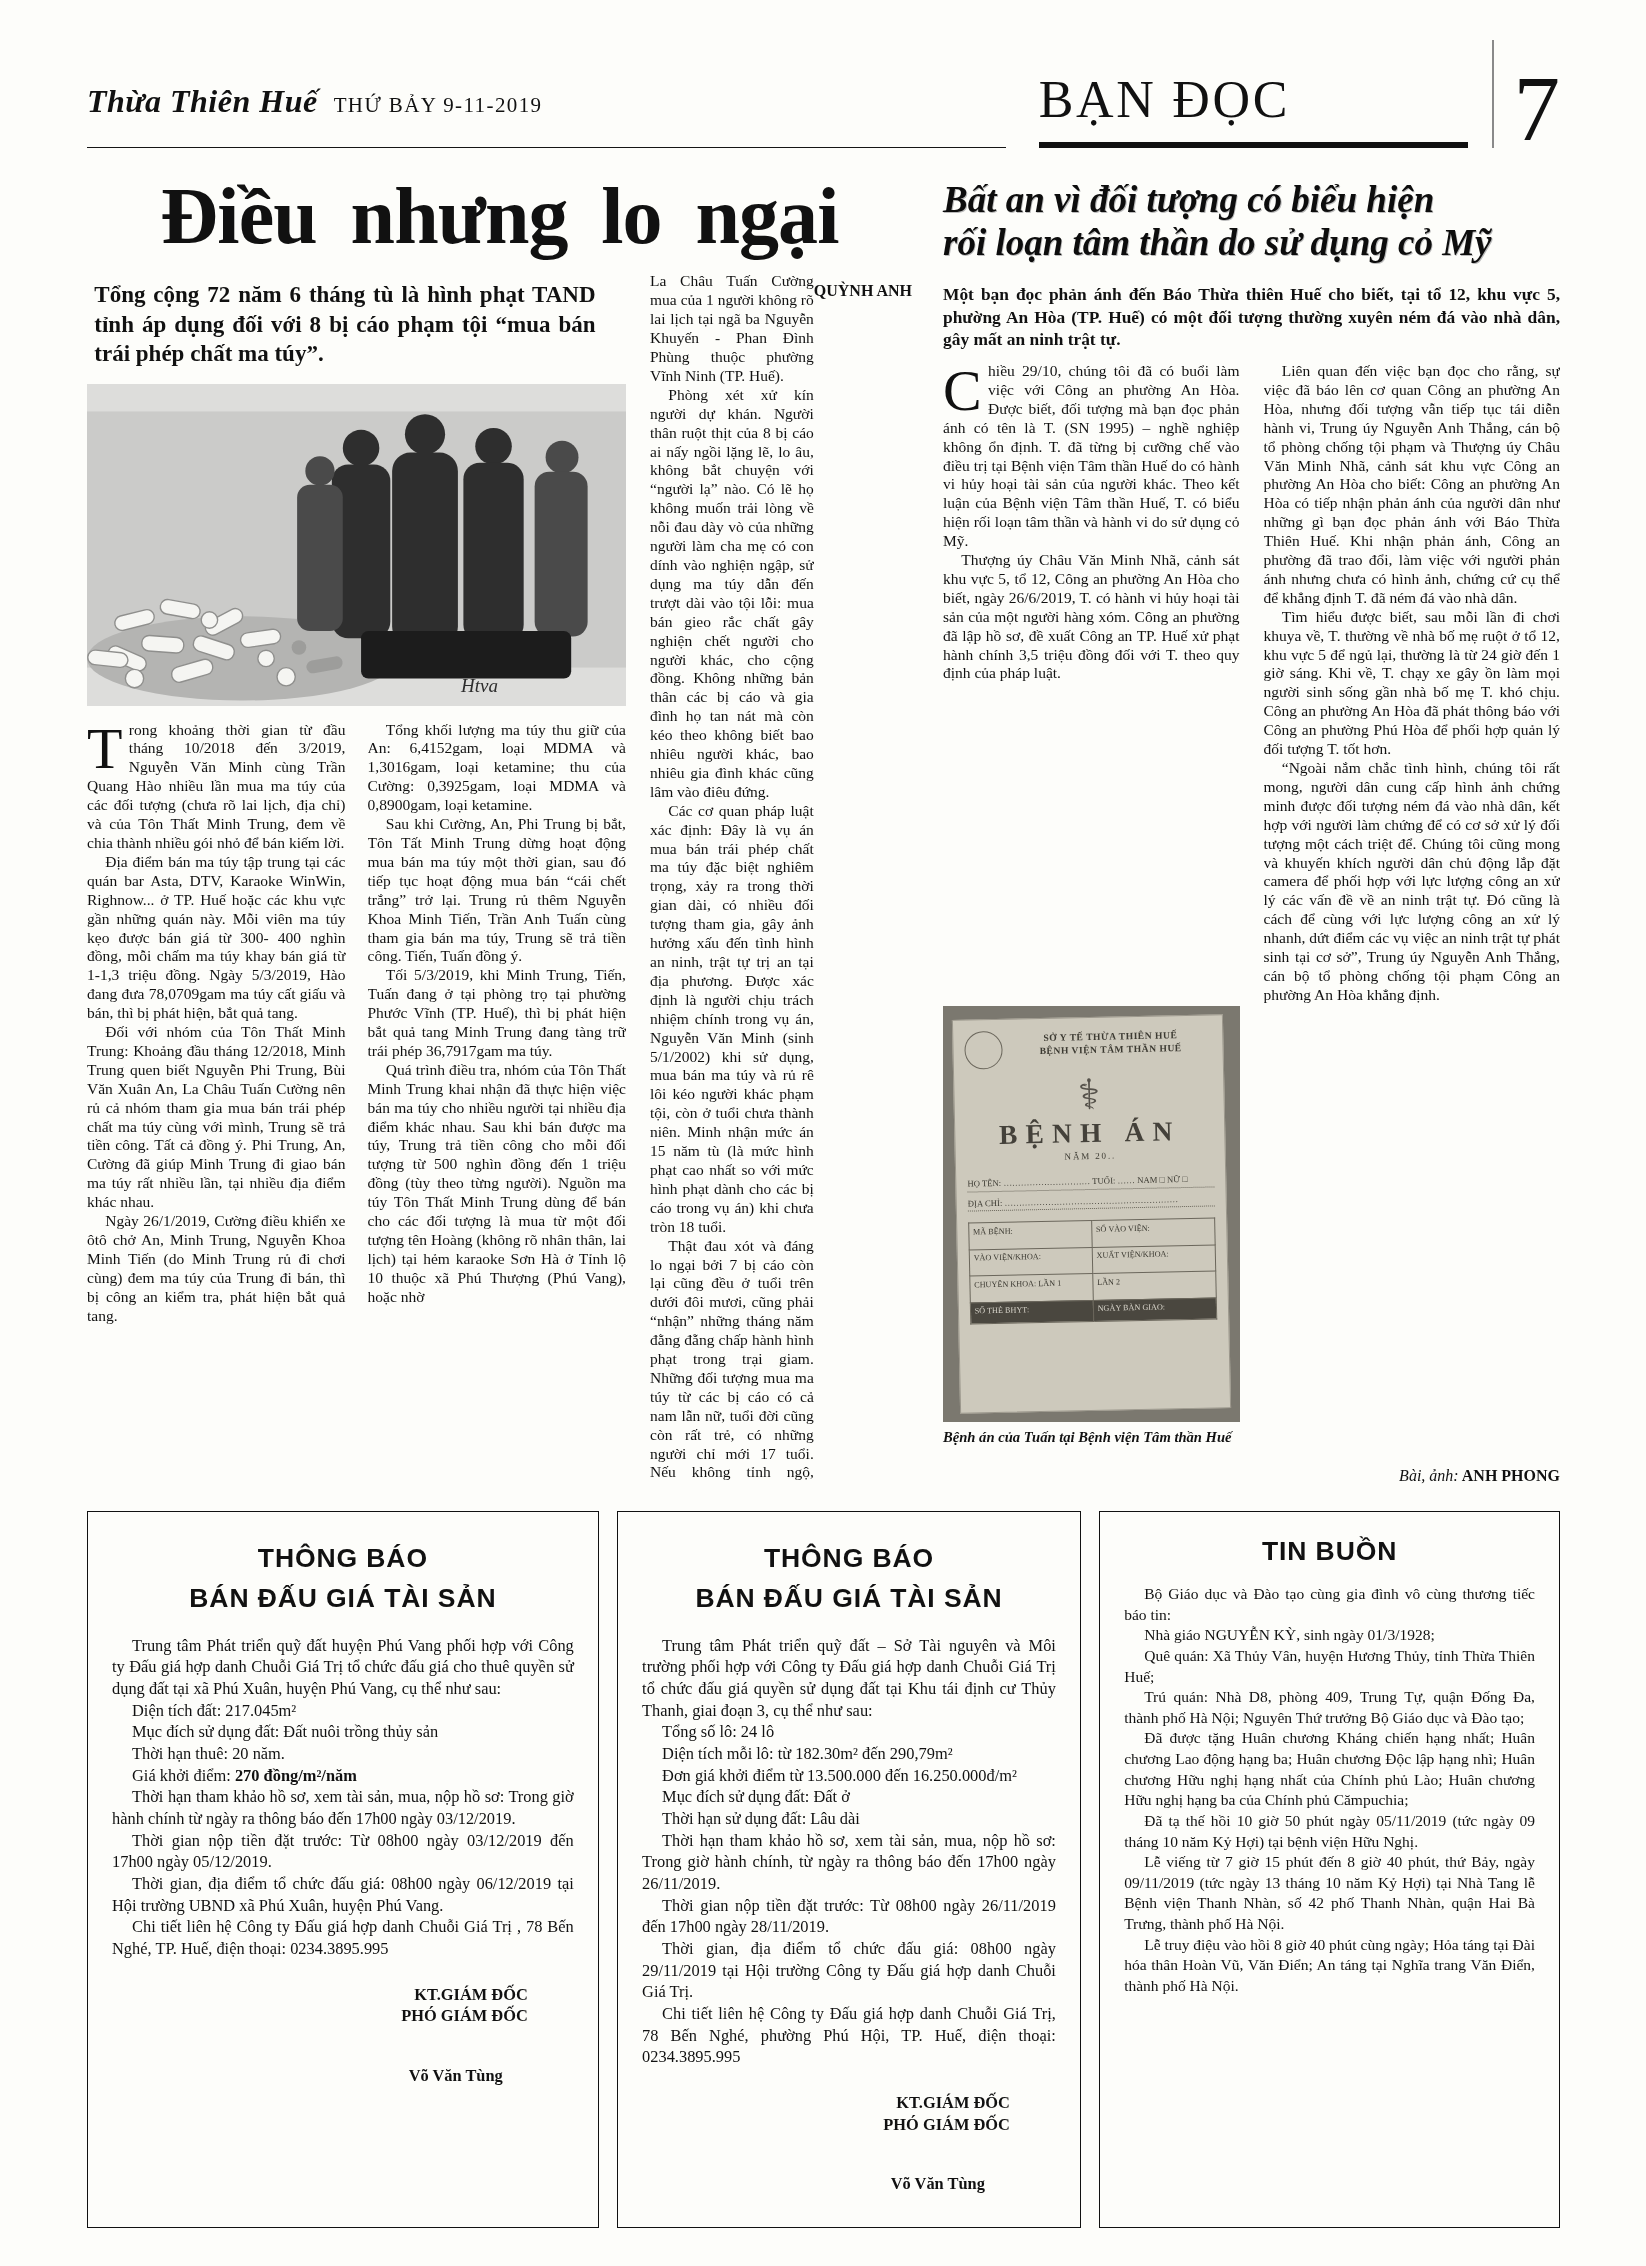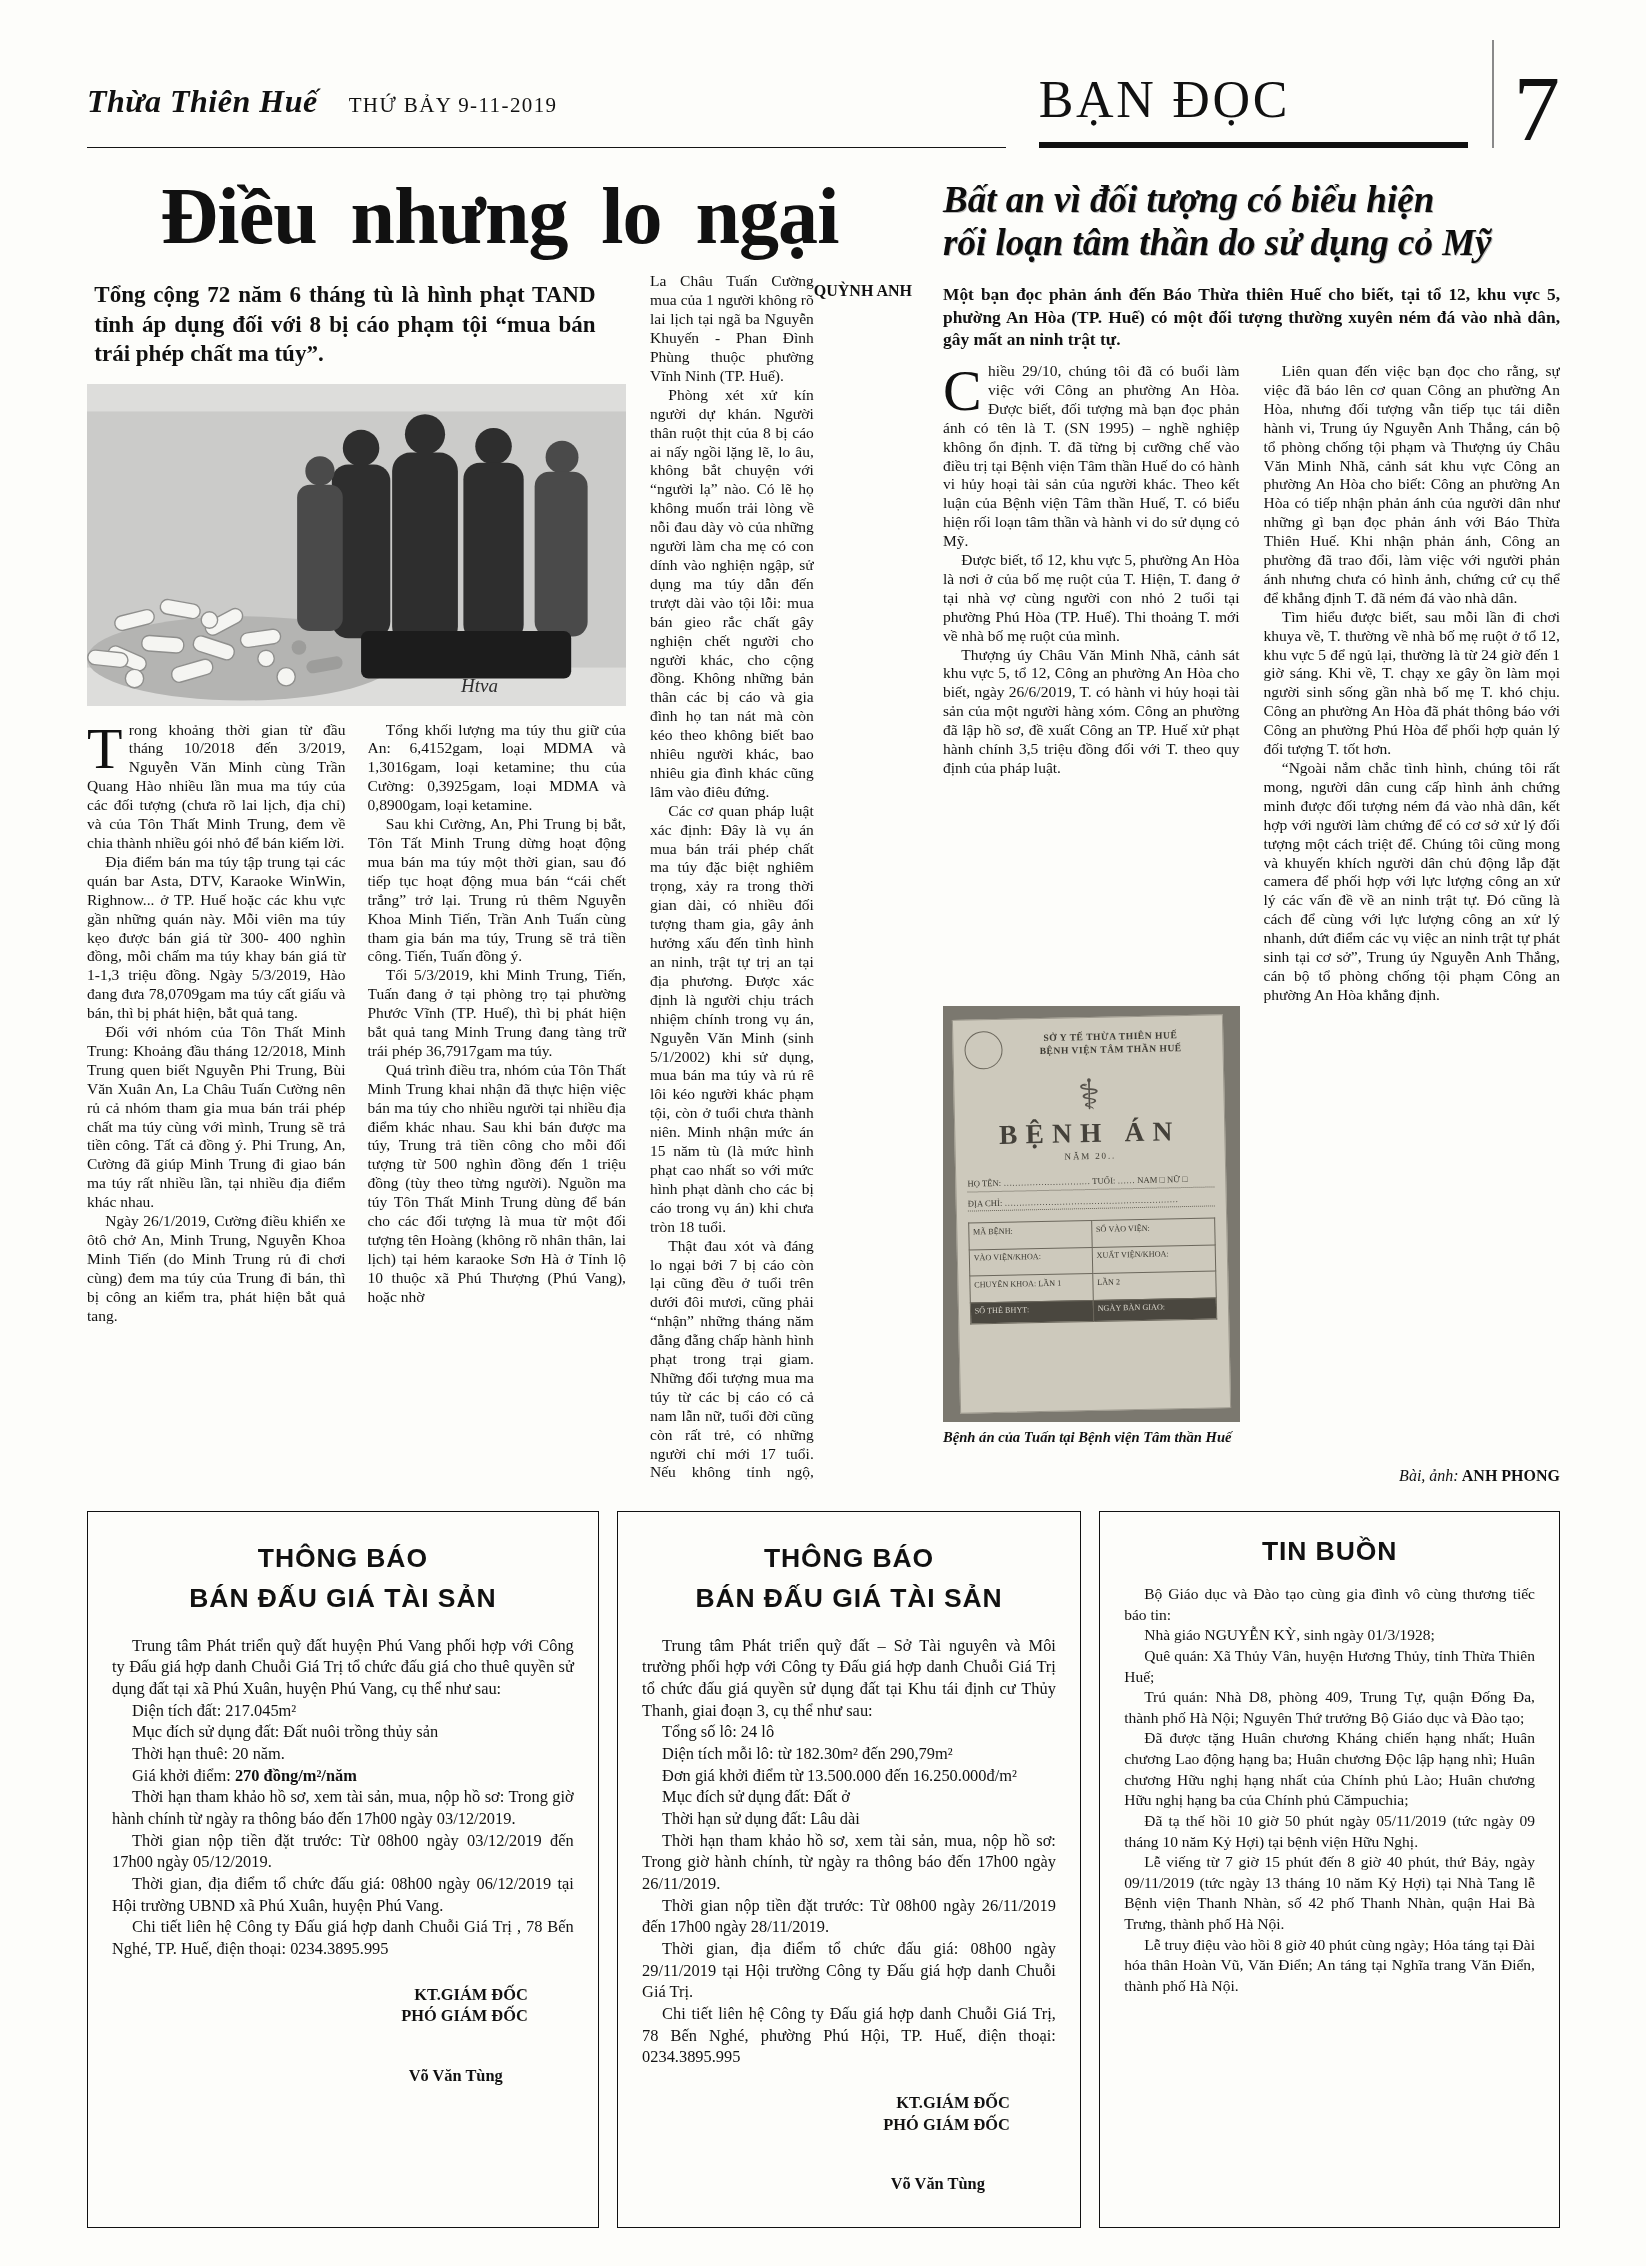--- a/index.html
+++ b/index.html
@@ -5,21 +5,21 @@
   * { box-sizing: border-box; }
   html,body { margin:0; padding:0; background:#d8d8d4; }
   .page {
     width:1647px; height:2267px; margin:0 auto; background:#fdfdfa;
     font-family:"Liberation Serif", serif; color:#111;
     padding:37px 87px 27.4px; position:relative; overflow:hidden;
   }
 
   
   header { display:flex; justify-content:space-between; align-items:flex-end; height:111px; }
-  .mast-left { flex:1; display:flex; align-items:baseline; gap:31px; border-bottom:1.8px solid #151515; padding-bottom:27.4px; }
+  .mast-left { flex:1; display:flex; align-items:baseline; gap:16px; border-bottom:1.8px solid #151515; padding-bottom:27.4px; }
   .masthead { font-weight:bold; font-style:italic; font-size:32px; letter-spacing:0.5px; }
   .issue-date { font-size:21px; letter-spacing:1.4px; }
   .mast-right { display:flex; align-items:flex-end; margin-left:33px; }
   .section-box { width:429px; border-bottom:6.4px solid #111; padding-bottom:12.8px; }
   .section-title { font-size:52px; font-weight:normal; letter-spacing:2.7px; }
   .vdiv { width:1.8px; height:108px; background:#8a8a8a; margin:0 20px 0 24px; }
   .pagenum { font-size:93px; line-height:0.85; font-weight:normal; }
 
   
   p { margin:0; font-size:15.5px; line-height:1.22; text-align:justify; text-indent:18.3px; }
@@ -198,21 +198,20 @@
       <h2>
         <span>Bất an vì đối tượng có biểu hiện</span><br>
         <span>rối loạn tâm thần do sử dụng cỏ Mỹ</span>
       </h2>
       <p class="lead-right">Một bạn đọc phản ánh đến Báo Thừa thiên Huế cho biết, tại tổ 12, khu vực 5, phường An Hòa (TP. Huế) có một đối tượng thường xuyên ném đá vào nhà dân, gây mất an ninh trật tự.</p>
       <div class="body-right">
         <div class="rcol">
           <div class="para-block">
             <p class="first"><span class="dropcap">C</span><span>hiều 29/10, chúng tôi đã có buổi làm việc với Công an phường An Hòa. Được biết, đối tượng mà bạn đọc phản ánh có tên là T. (SN 1995) – nghề nghiệp không ổn định. T. đã từng bị cưỡng chế vào điều trị tại Bệnh viện Tâm thần Huế do có hành vi hủy hoại tài sản của người khác. Theo kết luận của Bệnh viện Tâm thần Huế, T. có biểu hiện rối loạn tâm thần và hành vi do sử dụng cỏ Mỹ.</span></p>
             <div>
-                <p>Được biết, tổ 12, khu vực 5, phường An Hòa là nơi ở của bố mẹ ruột của T. Hiện, T. đang ở tại nhà vợ cùng người con nhỏ 2 tuổi tại phường Phú Hòa (TP. Huế). Thi thoảng T. mới về nhà bố mẹ ruột của mình.</p>
                 <p>Thượng úy Châu Văn Minh Nhã, cảnh sát khu vực 5, tổ 12, Công an phường An Hòa cho biết, ngày 26/6/2019, T. có hành vi hủy hoại tài sản của một người hàng xóm. Công an phường đã lập hồ sơ, đề xuất Công an TP. Huế xử phạt hành chính 3,5 triệu đồng đối với T. theo quy định của pháp luật.</p>
               </div>
           </div>
           <figure class="photo">
             <div class="paper">
               <div class="ph-top">
                 <div class="stamp"></div>
                 <div class="ph-org">
                   <div>SỞ Y TẾ THỪA THIÊN HUẾ</div>
                   <div>BỆNH VIỆN TÂM THẦN HUẾ</div>

